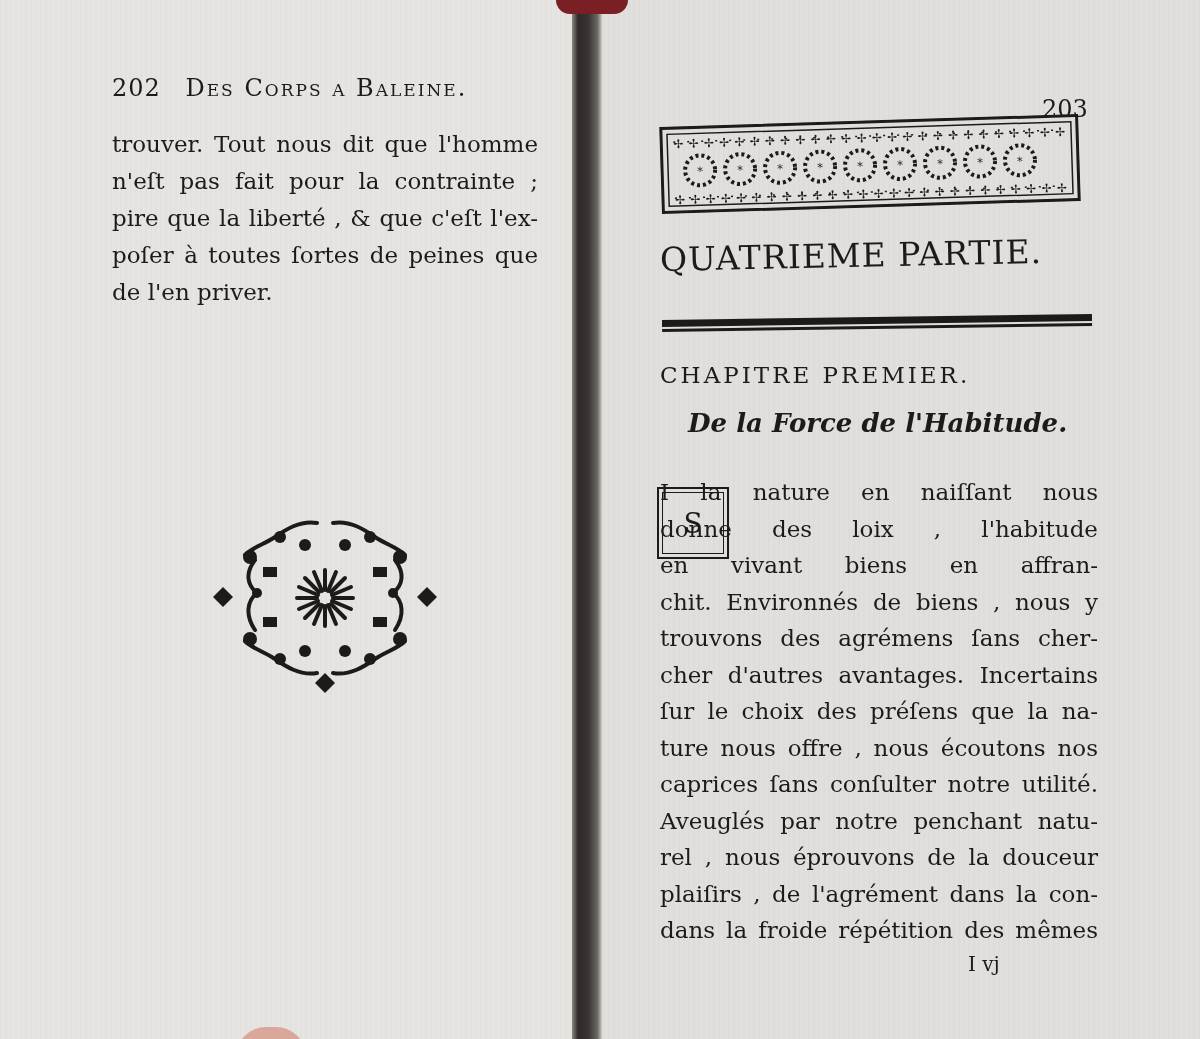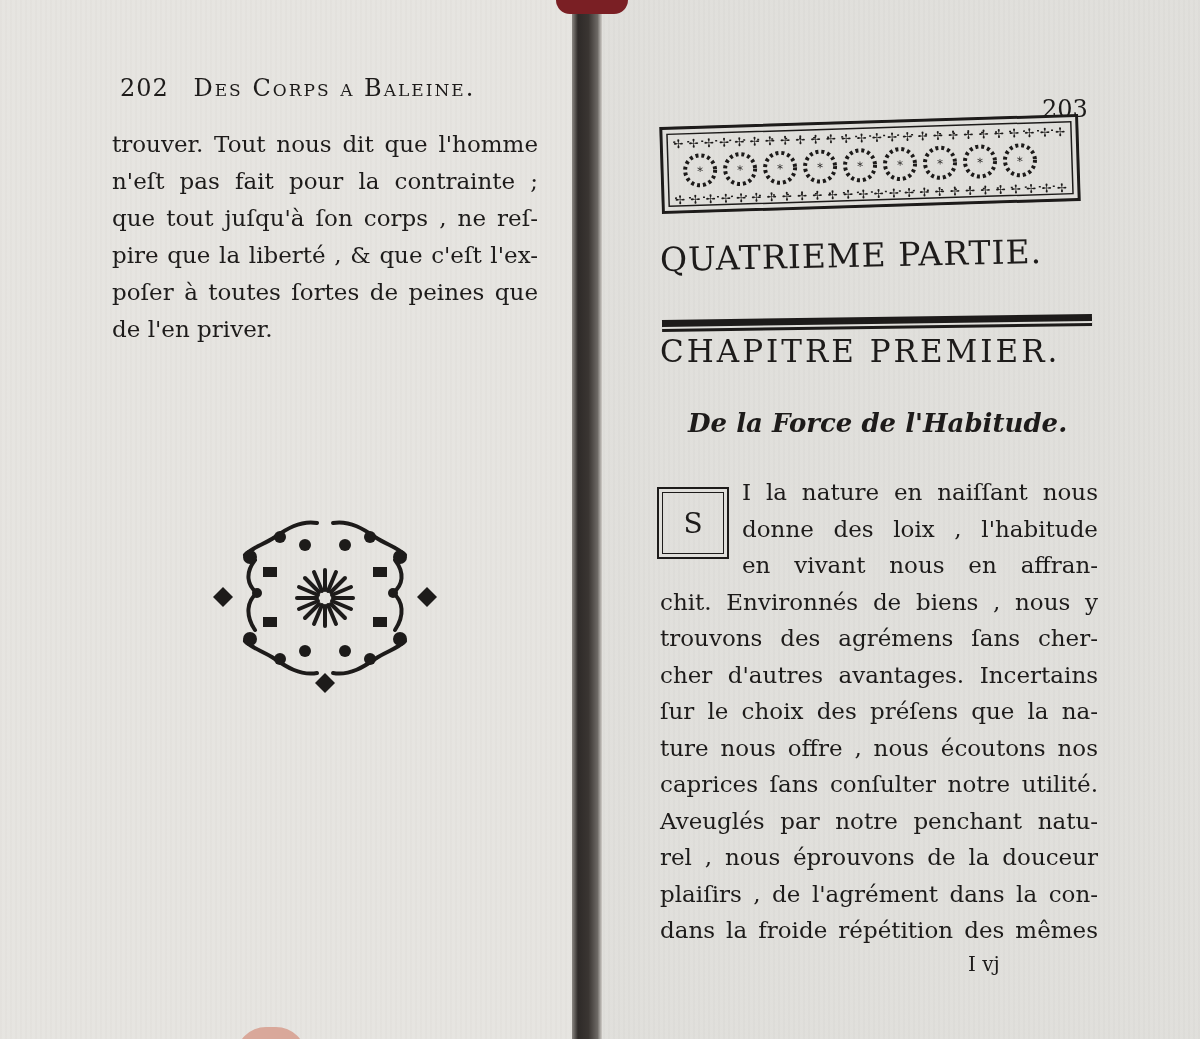--- a/index.html
+++ b/index.html
@@ -26,21 +26,21 @@
     background:#7a1f24; border-radius:0 0 20px 20px;
   }
   .finger {
     position:absolute; left:236px; top:1027px; width:70px; height:30px;
     background:#d9a89a; border-radius:35px 35px 0 0;
   }
   .running-head {
     position:absolute; left:112px; top:74px; width:420px;
     font-size:24px; letter-spacing:1px; white-space:nowrap;
   }
-  .running-head .pno { margin-right:16px;margin-left:8px; }
+  .running-head .pno { margin-right:16px; }
   .running-head .title { font-variant:small-caps; letter-spacing:2px;text-align:center; }
   .left-text {
     position:absolute; left:112px; top:126px; width:426px;
     font-size:23px; line-height:37px; text-align:justify;
   }
   .left-text .line { display:block; text-align-last:justify; white-space:nowrap; }
   .left-text .line.last { text-align-last:left; }
   .fleuron {
     position:absolute; left:205px; top:505px; width:240px; height:190px;
   }
@@ -55,38 +55,38 @@
     position:absolute; left:660px; top:240px; width:432px;
     font-size:33px; letter-spacing:1px; white-space:nowrap;
     transform:rotate(-1.2deg); transform-origin:left;
   }
   .rule {
     position:absolute; left:662px; top:317px; width:430px; height:7px;
     background:#1d1b1a; transform:rotate(-0.8deg);
     border-bottom:2px solid #e0dfdb; box-shadow:0 3px 0 #1d1b1a;
   }
   .chapter-title {
-    position:absolute; left:660px; top:333px; width:432px;
-    font-size:31px; letter-spacing:3px; white-space:nowrap;
+    position:absolute; left:660px; top:362px; width:432px;
+    font-size:23px; letter-spacing:3px; white-space:nowrap;
   }
   .chapter-sub {
     position:absolute; left:688px; top:408px; font-size:26px; font-style:italic; white-space:nowrap;font-weight:bold;
   }
   .dropcap {
     position:absolute; left:657px; top:487px; width:68px; height:68px;
     border:2px solid #1d1b1a; box-shadow: inset 0 0 0 3px #e0dfdb, inset 0 0 0 4px #1d1b1a;
     display:flex; align-items:center; justify-content:center;
     font-size:28px;
   }
   .right-text {
     position:absolute; left:660px; top:474px; width:438px;
     font-size:23px; line-height:36.5px;
   }
   .right-text .line { display:block; text-align:justify; text-align-last:justify; white-space:nowrap; }
-  .right-text .line.indent { margin-left:82px; }
+  .right-text .line.indent { }
   .signature {
     position:absolute; left:968px; top:952px; font-size:20px;
   }
 </style>
 </head>
 <body>
 
 <div class="page page-left"></div>
 <div class="page page-right"></div>
 <div class="gutter"></div>
@@ -94,21 +94,20 @@
 <div class="finger"></div>
 
 <div class="running-head">
   <span class="pno">202</span>
   <span class="title">Des Corps a Baleine.</span>
 </div>
 
 <div class="left-text">
   <span class="line">trouver. Tout nous dit que l'homme</span>
   <span class="line">n'eſt pas fait pour la contrainte ;</span>
-  <span class="line">que tout juſqu'à ſon corps , ne reſ-</span>
   <span class="line">pire que la liberté , &amp; que c'eſt l'ex-</span>
   <span class="line">poſer à toutes ſortes de peines que</span>
   <span class="line last">de l'en priver.</span>
 </div>
 
 <svg class="fleuron" viewBox="0 0 240 190">
   <g fill="#1d1b1a" stroke="#1d1b1a">
 
     <g transform="translate(120,93)">
       <g stroke-width="4" stroke-linecap="round">
@@ -209,21 +208,21 @@
 <div class="chapter-title">CHAPITRE PREMIER.</div>
 <div class="chapter-sub">De la Force de l'Habitude.</div>
 
 <div class="dropcap">
   <span>S</span>
 </div>
 
 <div class="right-text">
   <span class="line indent">I la nature en naiſſant nous</span>
   <span class="line indent">donne des loix , l'habitude</span>
-  <span class="line indent">en vivant nous en affran-</span>
+  <span class="line indent">en vivant biens en affran-</span>
   <span class="line">chit. Environnés de biens , nous y</span>
   <span class="line">trouvons des agrémens ſans cher-</span>
   <span class="line">cher d'autres avantages. Incertains</span>
   <span class="line">ſur le choix des préſens que la na-</span>
   <span class="line">ture nous offre , nous écoutons nos</span>
   <span class="line">caprices ſans conſulter notre utilité.</span>
   <span class="line">Aveuglés par notre penchant natu-</span>
   <span class="line">rel , nous éprouvons de la douceur</span>
   <span class="line">plaiſirs , de l'agrément dans la con-</span>
   <span class="line">dans la froide répétition des mêmes</span>

